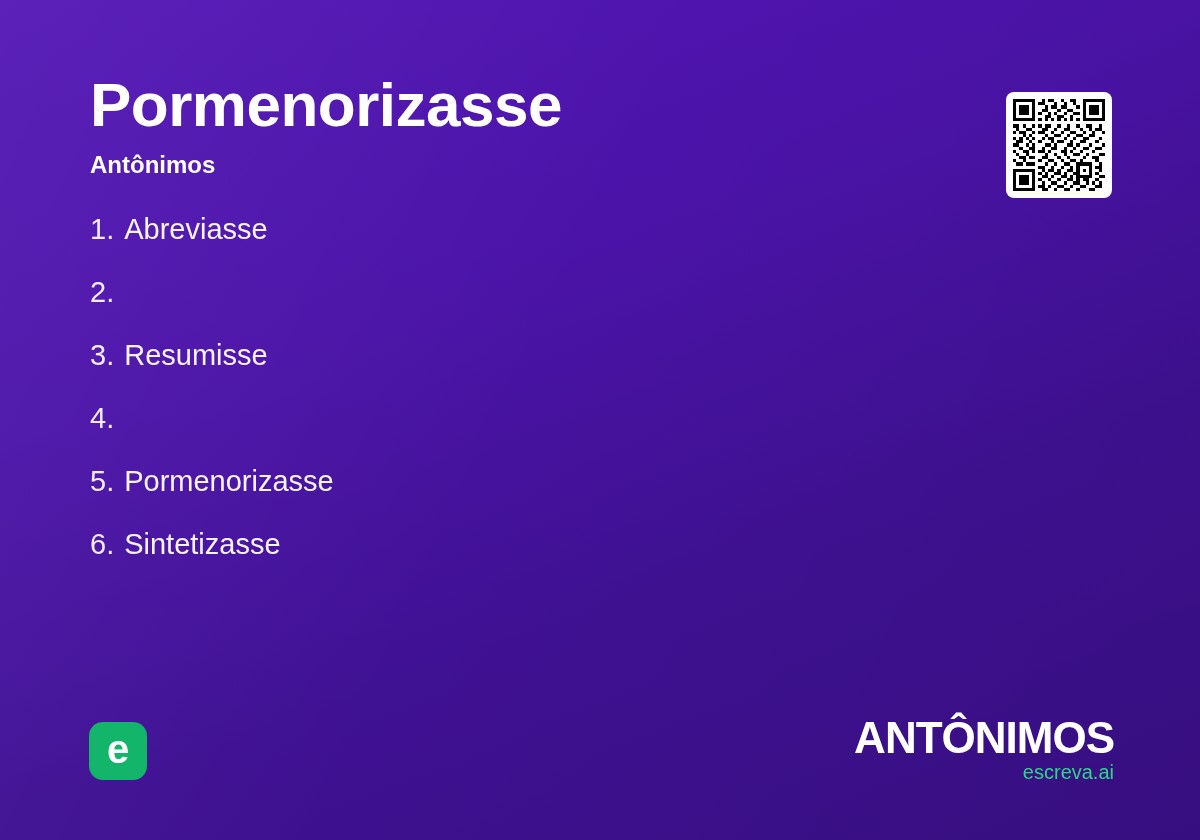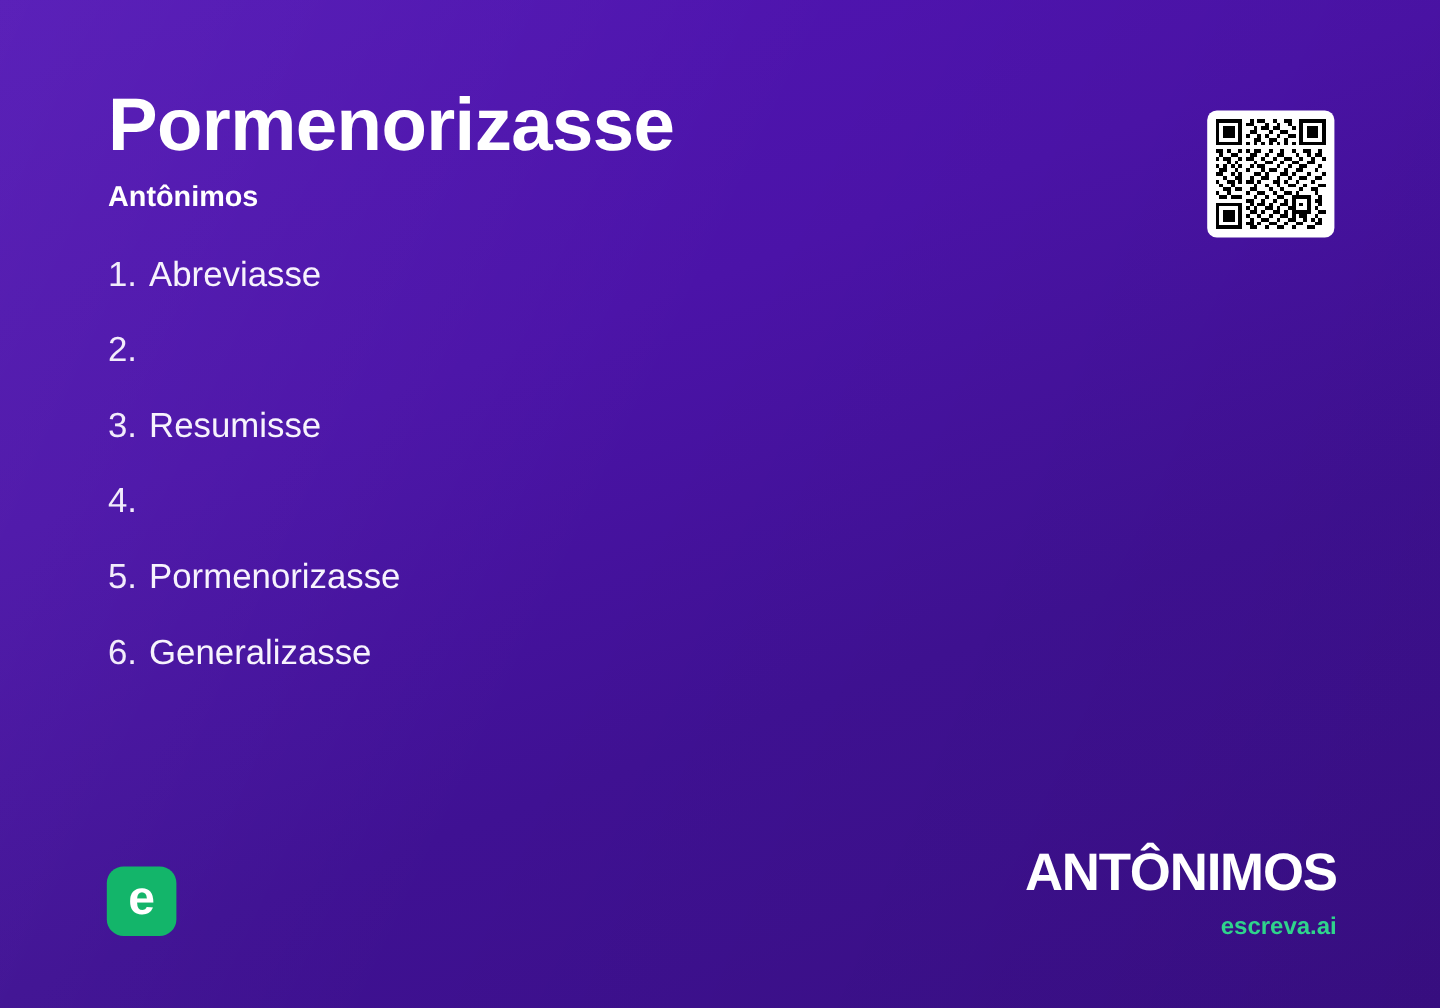--- a/index.html
+++ b/index.html
@@ -129,23 +129,23 @@
   .wordmark-main {
     color: #ffffff;
     font-size: 44px;
     font-weight: bold;
     letter-spacing: -1px;
     display: block;
   }
   .wordmark-sub {
     color: #2fd48c;
     font-size: 20px;
-    font-weight: bold;
+    font-weight: normal;
     display: block;
-    margin-top: 12px;
+    margin-top: 2px;
     letter-spacing: 0px;
   }
 </style>
 </head>
 <body>
 
 <div class="card">
 
   <div class="content">
     <h1 class="title">Pormenorizasse</h1>
@@ -165,21 +165,21 @@
       </li>
       <li class="word-item">
         <span class="word-index">4.</span>
       </li>
       <li class="word-item">
         <span class="word-index">5.</span>
         <span class="word-text">Pormenorizasse</span>
       </li>
       <li class="word-item">
         <span class="word-index">6.</span>
-        <span class="word-text">Generalizasse</span>
+        <span class="word-text">Sintetizasse</span>
       </li>
     </ul>
   </div>
 
   <div class="qr">
     <svg viewBox="0 0 29 29" shape-rendering="crispEdges" aria-hidden="true">
       <rect width="29" height="29" fill="#ffffff"></rect>
       <g fill="#000000">
 
         <rect x="0" y="0" width="7" height="1"></rect>

